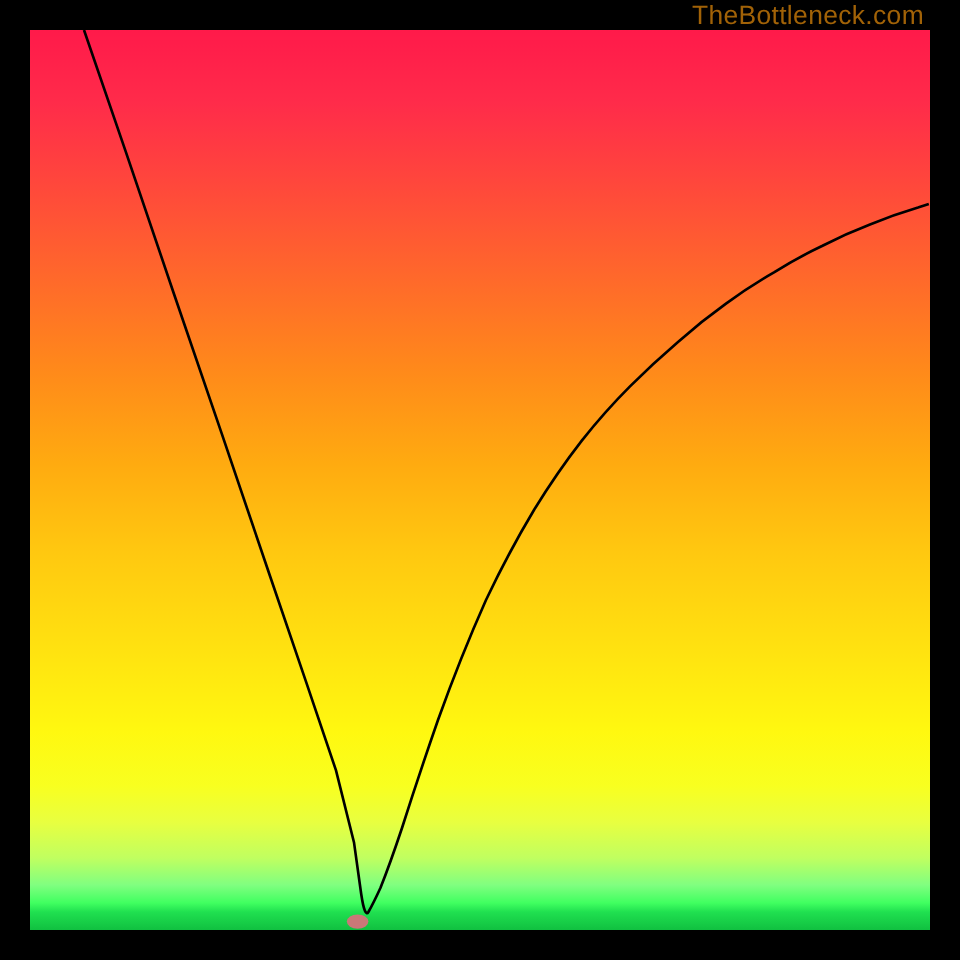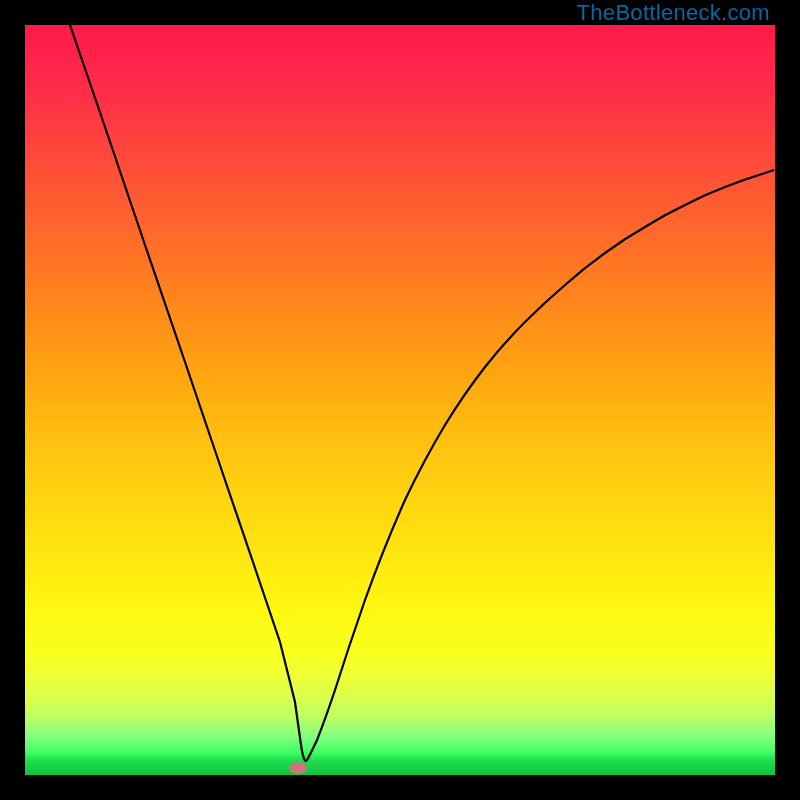--- a/index.html
+++ b/index.html
@@ -25,21 +25,21 @@
       #c0ff60 92%,
       #80ff80 95%,
       #40ff60 97%,
       #20e050 98%,
       #10c040 100%);
   }
   .watermark {
     position: absolute;
     top: 0px;
     right: 30px;
-    color: #0369a1;
+    color: #a16207;
     font-size: 22px;
     font-weight: 500;
     letter-spacing: 0.3px;
     z-index: 10;
   }
   svg.curve {
     position: absolute;
     left: 25px;
     top: 25px;
     width: 750px;

